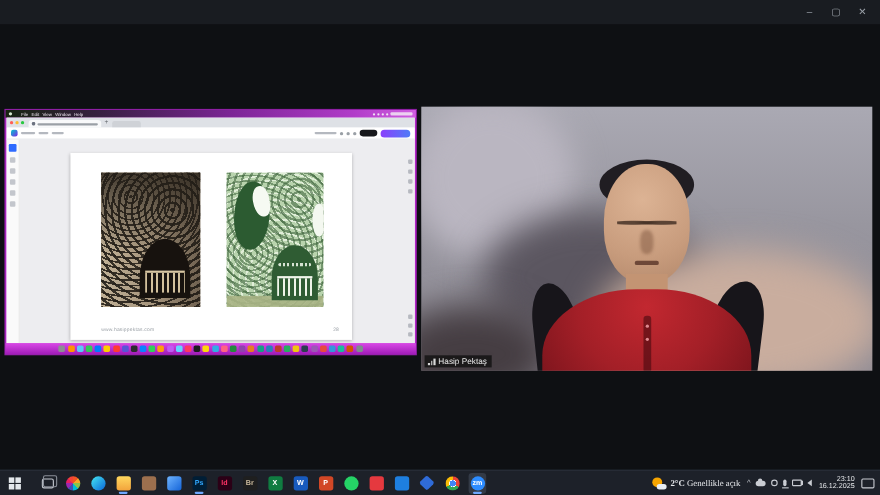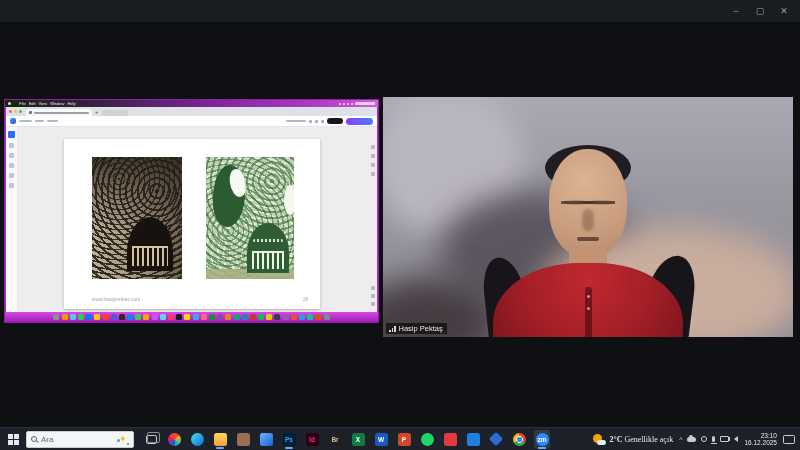--- a/index.html
+++ b/index.html
@@ -336,29 +336,20 @@
 
 <div class="taskbar">
   <div class="start">
     <span class="winlogo">
         <span></span>
         <span></span>
         <span></span>
         <span></span>
       </span>
   </div>
-  <div class="searchbox">
-    <span class="mag"></span>
-    <span class="search-txt">Ara</span>
-    <span class="sparkle">
-      <span class="s1">✦</span>
-        <span class="s2"></span>
-        <span class="s3"></span>
-    </span>
-  </div>
 
   <div class="tb-apps">
 
   <span class="app taskview">
         <span class="glyph" style="background: transparent;"></span>
 
       </span>
       <span class="app circle">
         <span class="glyph" style="background: conic-gradient(rgb(243, 83, 37) 0deg, rgb(243, 83, 37) 45deg, rgb(249, 168, 37) 0deg, rgb(249, 168, 37) 90deg, rgb(139, 195, 74) 0deg, rgb(139, 195, 74) 135deg, rgb(0, 188, 212) 0deg, rgb(0, 188, 212) 180deg, rgb(63, 81, 181) 0deg, rgb(63, 81, 181) 225deg, rgb(156, 39, 176) 0deg, rgb(156, 39, 176) 270deg, rgb(233, 30, 99) 0deg, rgb(233, 30, 99) 315deg, rgb(244, 67, 54) 0deg);"></span>
 

